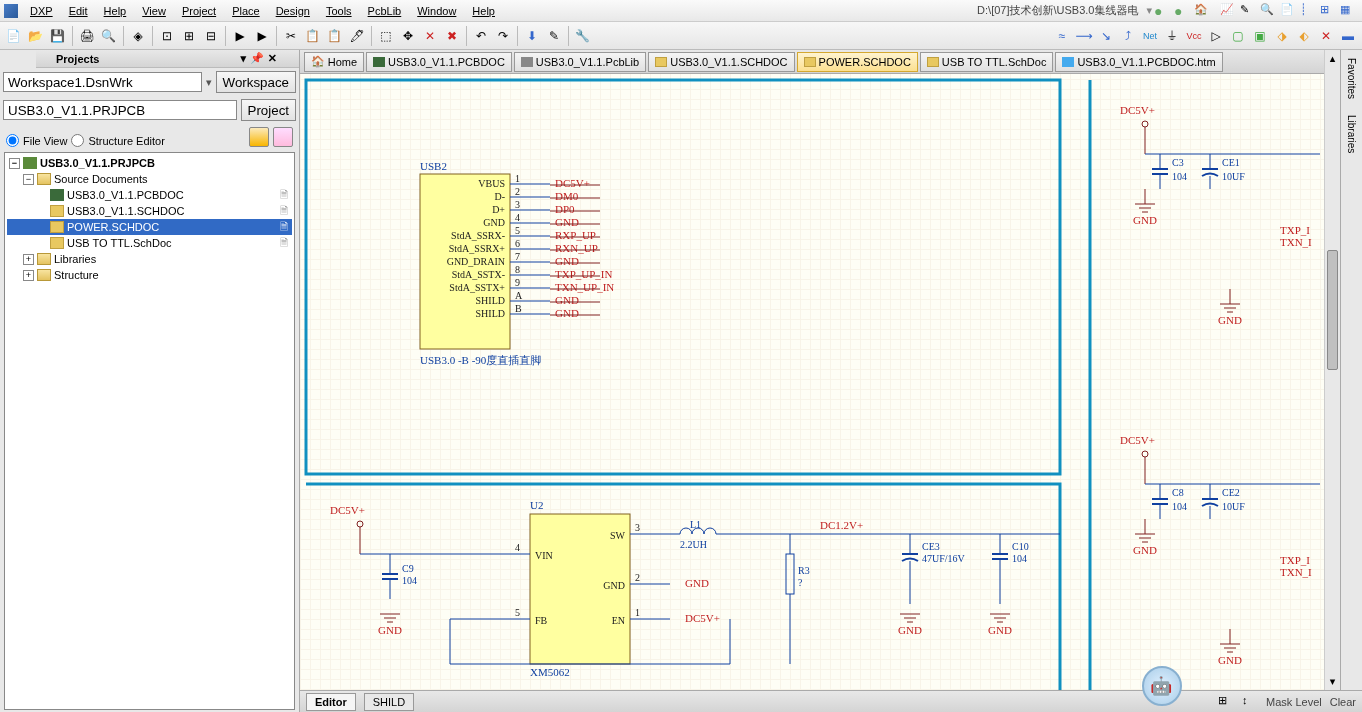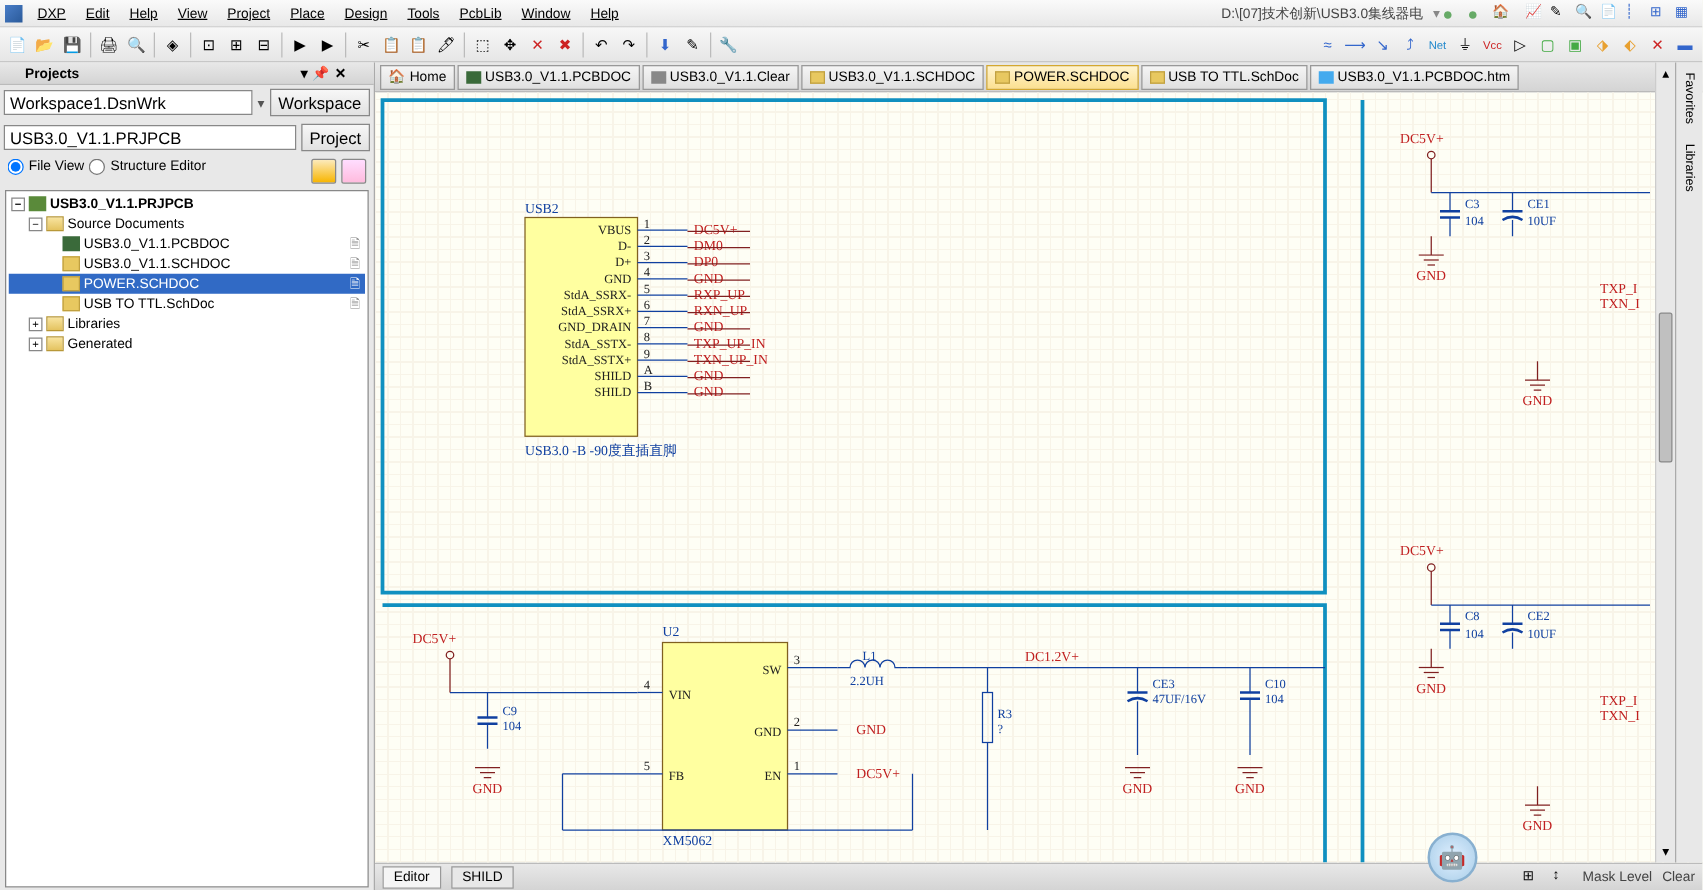--- a/index.html
+++ b/index.html
@@ -17,27 +17,27 @@
 .toolbar { height: 28px; background: linear-gradient(#f7f7f7,#e6e6e6); border-bottom: 1px solid #bbb; display: flex; align-items: center; padding: 0 4px; gap: 2px; }
 .toolbar .tbtn { width: 20px; height: 20px; display: flex; align-items: center; justify-content: center; cursor: pointer; border-radius: 2px; font-size: 12px; }
 .toolbar .sep { width: 1px; height: 20px; background: #bbb; margin: 0 2px; }
 .toolbar .grow { flex: 1; }
 
 
 .main { display: flex; height: calc(712px - 50px); }
 
 
 .projpanel { width: 300px; background: #e8e8e8; border-right: 1px solid #aaa; display: flex; flex-direction: column; }
-.projpanel .title { height: 18px; background: linear-gradient(#e8e8e8,#d4d4d4); border-bottom: 1px solid #bbb; padding: 2px 20px; font-weight: bold; display: flex; align-items: center; }
+.projpanel .title { height: 18px; background: linear-gradient(#e8e8e8,#d4d4d4); border-bottom: 1px solid #bbb; padding: 2px 20px; font-weight: bold; display: flex; align-items: center; margin-left: 36px; }
 .projpanel .title .gap { flex: 1; }
 .projpanel .title .pin { cursor: pointer; margin: 0 2px; }
 .projpanel .row { display: flex; padding: 3px; gap: 4px; align-items: center; }
 .projpanel input[type=text] { flex: 1; height: 20px; border: 1px solid #888; padding: 0 4px; background: white; }
 .projpanel .btn { height: 22px; padding: 0 6px; background: linear-gradient(#f7f7f7,#e2e2e2); border: 1px solid #888; cursor: pointer; }
-.projpanel .radios { padding: 3px 6px; display: flex; align-items: flex-start; gap: 4px; }
+.projpanel .radios { padding: 3px 6px; display: flex; align-items: flex-end; gap: 4px; }
 .projpanel .radios .gap { flex: 1; }
 .projpanel .ibtn { width: 20px; height: 20px; border: 1px solid #888; background: linear-gradient(#fceabb,#f8b500); cursor: pointer; border-radius: 2px; }
 .tree { background: white; border: 1px solid #888; margin: 2px 4px; flex: 1; overflow: auto; padding: 2px; }
 .tree .node { display: flex; align-items: center; height: 16px; cursor: pointer; white-space: nowrap; }
 .tree .node .exp { width: 11px; height: 11px; border: 1px solid #888; margin-right: 3px; font-size: 9px; line-height: 9px; text-align: center; background: white; }
 .tree .node .noexp { width: 13px; }
 .tree .node .ficon { width: 14px; height: 12px; margin-right: 3px; }
 .tree .node.d0 { padding-left: 2px; font-weight: bold; }
 .tree .node.d1 { padding-left: 16px; }
 .tree .node.d2 { padding-left: 30px; }
@@ -234,39 +234,39 @@
           <span class="docicon">🗎</span>
       </div>
       <div class="node d1">
         <span class="exp">+</span>
           <span class="ficon folder-icon"></span>
           <span>Libraries</span>
       </div>
       <div class="node d1">
         <span class="exp">+</span>
           <span class="ficon folder-icon"></span>
-          <span>Generated</span>
+          <span>Structure</span>
       </div>
     </div>
   </div>
 
   <div class="canvasarea">
 
     <div class="doctabs">
       <div class="hometab">
         <span style="color:#e8a030;margin-right:3px;">🏠</span>
           <span>Home</span>
       </div>
       <div class="tab">
           <span class="ticon pcb-icon"></span>
           <span>USB3.0_V1.1.PCBDOC</span>
         </div>
       <div class="tab">
           <span class="ticon" style="background:#888;"></span>
-          <span>USB3.0_V1.1.Clear</span>
+          <span>USB3.0_V1.1.PcbLib</span>
         </div>
       <div class="tab">
           <span class="ticon sch-icon"></span>
           <span>USB3.0_V1.1.SCHDOC</span>
         </div>
       <div class="tab active">
           <span class="ticon sch-icon"></span>
           <span>POWER.SCHDOC</span>
         </div>
       <div class="tab">
@@ -527,21 +527,21 @@
             <line x1="-10" y1="0" x2="10" y2="0" stroke="#802020"></line>
             <line x1="-6" y1="4" x2="6" y2="4" stroke="#802020"></line>
             <line x1="-3" y1="8" x2="3" y2="8" stroke="#802020"></line>
             <text class="netlabel" x="-12" y="20">GND</text>
           </g>
         </g>
       </svg>
     </div>
 
     <div class="bottombar">
-      <span class="btab" style="font-weight:normal;">Editor</span>
+      <span class="btab" style="font-weight:bold;">Editor</span>
       <span class="btab" style="background:#e8e8e8;">SHILD</span>
       <span class="gap"></span>
       <span class="ibtn2">⊞</span>
       <span class="ibtn2">↕</span>
       <span class="lbl">Mask Level</span>
       <span class="lbl">Clear</span>
     </div>
 
     <div class="vscroll">
       <div style="position:absolute;top:2px;left:0;right:0;text-align:center;">▴</div>

